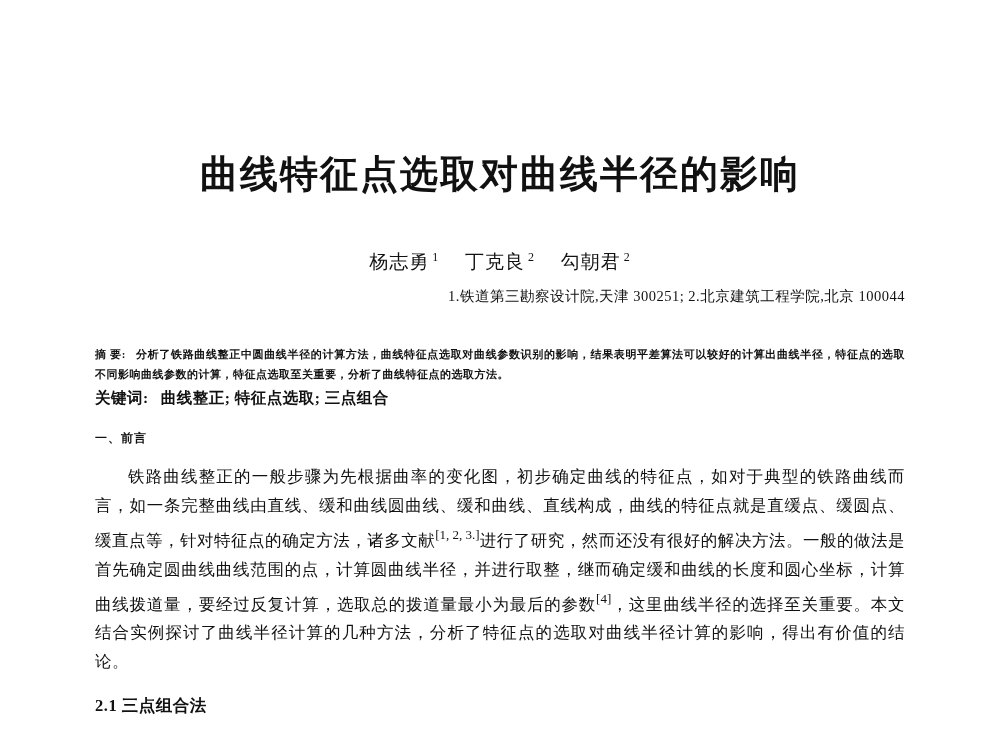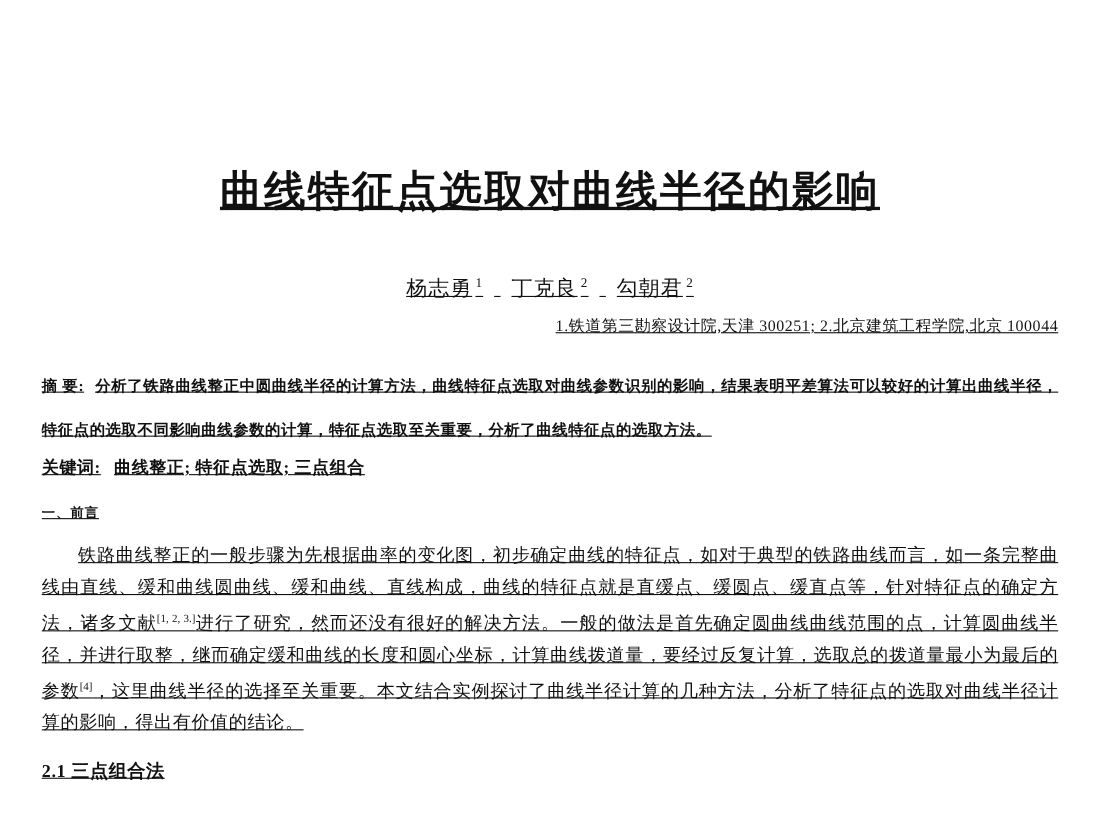--- a/index.html
+++ b/index.html
@@ -7,24 +7,23 @@
     padding: 0;
     background: #ffffff;
   }
   .page {
     position: relative;
     width: 1000px;
     height: 752px;
     background: #ffffff;
     overflow: hidden;
     box-sizing: border-box;
-    padding: 0 38px;
+    padding: 0 95px;
     color: #111111;
     font-family: "Liberation Serif", "DejaVu Serif", serif;
-    text-decoration: underline;
   }
   .title {
     margin-top: 150px;
     text-align: center;
     font-size: 38px;
     font-weight: 700;
     letter-spacing: 2px;
     line-height: 1.3;
   }
   .authors {
@@ -40,24 +39,24 @@
     vertical-align: super;
     margin-left: 3px;
   }
   .affiliation {
     margin-top: 12px;
     text-align: right;
     font-size: 14.5px;
     letter-spacing: 0.5px;
   }
   .abstract {
-    margin-top: 26px;
-    font-size: 14px;
+    margin-top: 38px;
+    font-size: 11px;
     font-weight: 700;
-    line-height: 40px;
+    line-height: 20px;
     text-align: justify;
     letter-spacing: 0.5px;
   }
   .abstract .label { margin-right: 10px; }
   .keywords {
     font-size: 15.5px;
     font-weight: 700;
     line-height: 28px;
     letter-spacing: 0.5px;
   }
@@ -71,21 +70,21 @@
   }
   .body-paragraph {
     margin-top: 12px;
     font-size: 16.5px;
     line-height: 29px;
     text-align: justify;
     text-indent: 2em;
     letter-spacing: 0.5px;
   }
   .body-paragraph sup {
-    font-size: 10px;
+    font-size: 13px;
     vertical-align: super;
     letter-spacing: 0;
   }
   .subsection-heading {
     margin-top: 18px;
     font-size: 16.5px;
     font-weight: 700;
     line-height: 24px;
     letter-spacing: 0.5px;
   }

